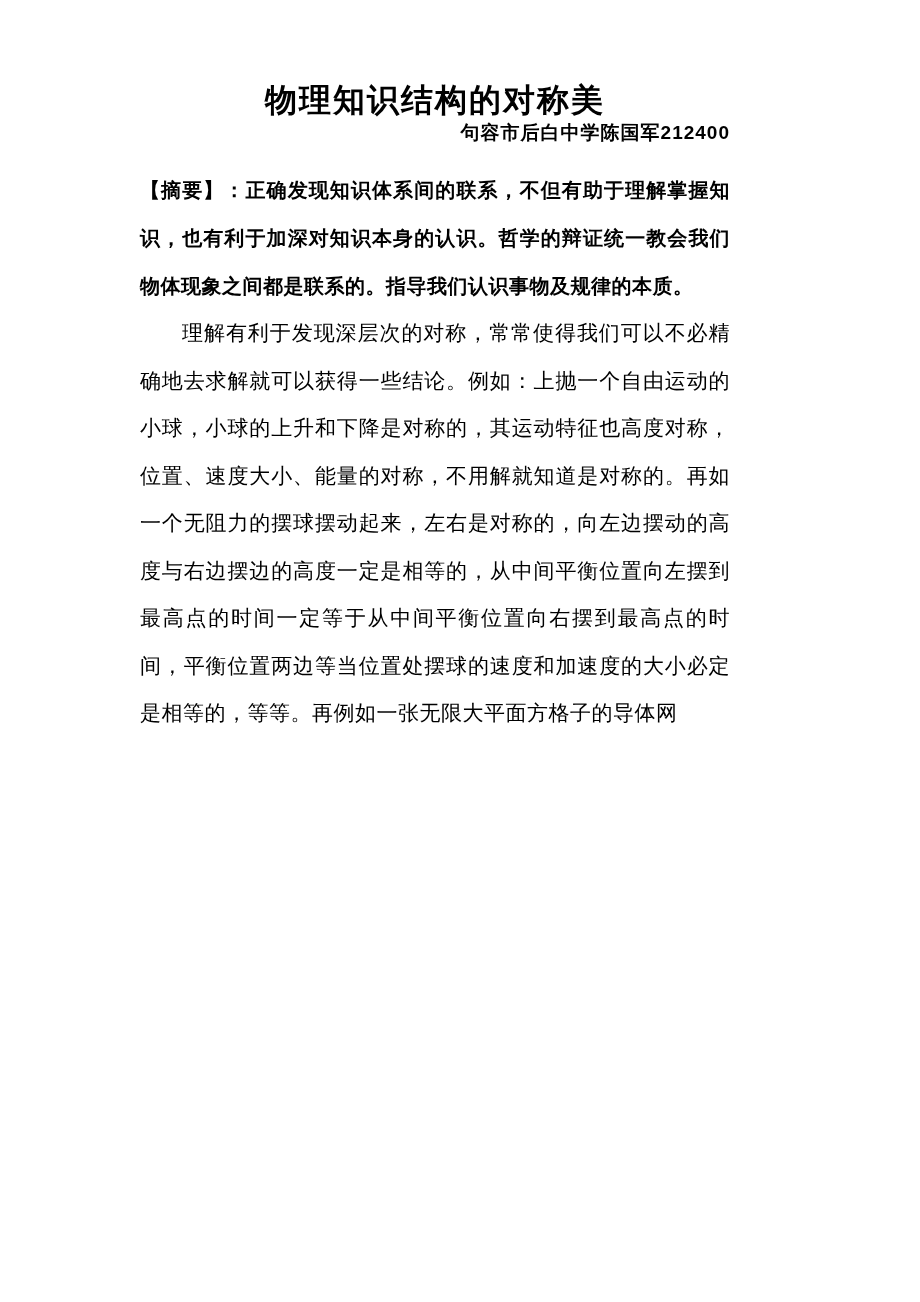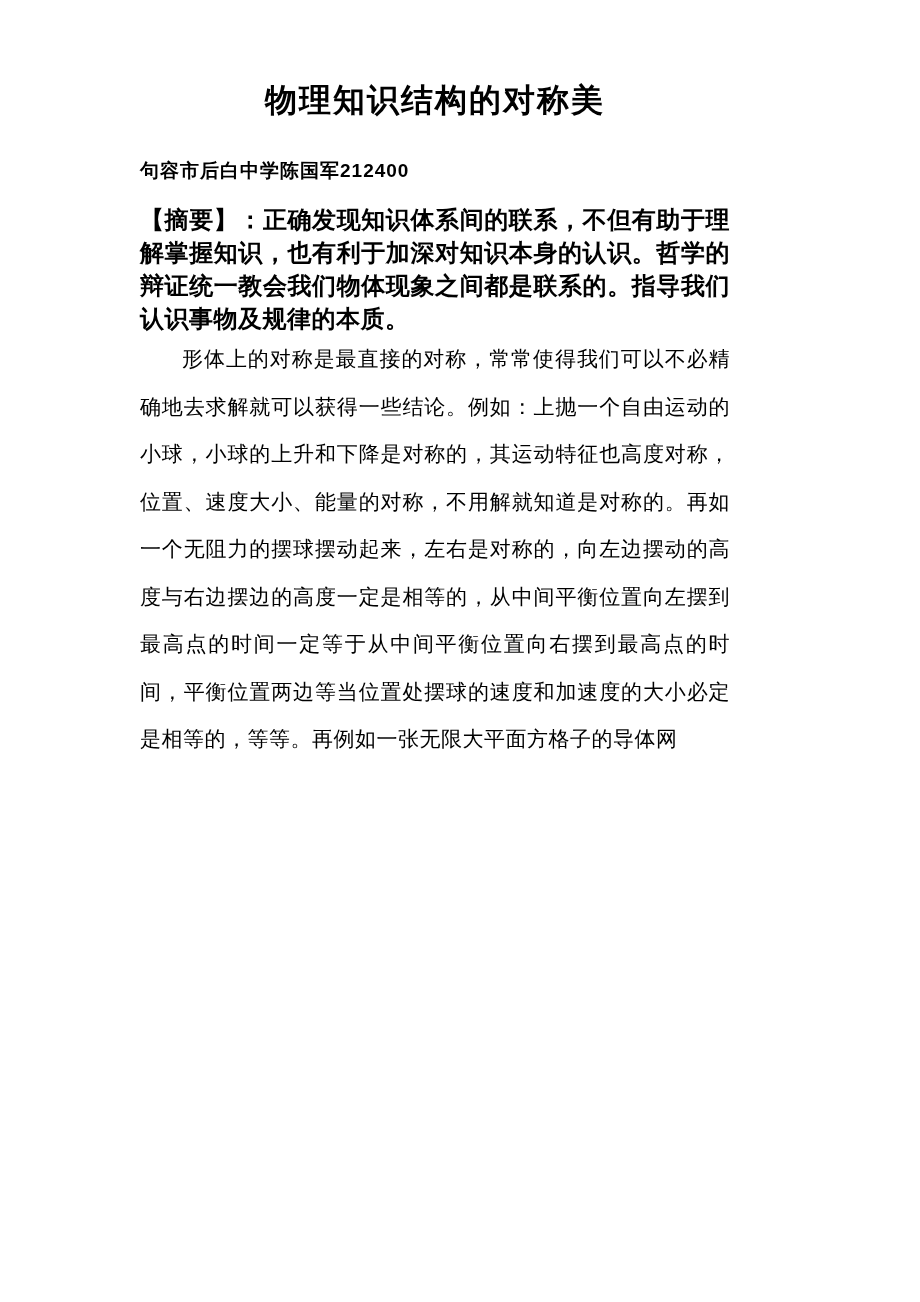--- a/index.html
+++ b/index.html
@@ -20,32 +20,31 @@
   .doc-title {
     padding-top: 80px;
     font-family: "Liberation Sans", sans-serif;
     font-weight: bold;
     font-size: 32px;
     line-height: 1.25;
     letter-spacing: 2px;
     text-align: center;
   }
   .author {
-    margin-top: 38px;
     font-family: "Liberation Sans", sans-serif;
     font-weight: bold;
     font-size: 19px;
     letter-spacing: 1px;
-    text-align: left;
+    text-align: right;
   }
   .meta {
     font-family: Liberation Serif, serif;
     font-weight: bold;
-    font-size: 24px;
-    line-height: 33px;
+    font-size: 20px;
+    line-height: 48px;
     text-align: justify;
     letter-spacing: 0.5px;
   }
   .meta.abstract { margin-top: 20px; }
   .meta.keywords { margin-top: 0; }
   .meta-label { font-weight: bold; }
   .body-text {
     font-family: "Liberation Serif", serif;
     font-size: 21px;
     line-height: 47.5px;
@@ -62,15 +61,15 @@
 
   <h1 class="doc-title">物理知识结构的对称美</h1>
 
   <p class="author">句容市后白中学陈国军212400</p>
 
   <p class="meta abstract"><span class="meta-label">【摘要】：</span><span>正确发现知识体系间的联系，不但有助于理解掌握知识，也有利于加深对知识本身的认识。哲学的辩证统一教会我们物体现象之间都是联系的。指导我们认识事物及规律的本质。</span></p>
 
 
 
 
-  <p class="body-text">形体上的对称是最直接的对称，常常使得我们可以不必精确地去求解就可以获得一些结论。例如：上抛一个自由运动的小球，小球的上升和下降是对称的，其运动特征也高度对称，位置、速度大小、能量的对称，不用解就知道是对称的。再如一个无阻力的摆球摆动起来，左右是对称的，向左边摆动的高度与右边摆边的高度一定是相等的，从中间平衡位置向左摆到最高点的时间一定等于从中间平衡位置向右摆到最高点的时间，平衡位置两边等当位置处摆球的速度和加速度的大小必定是相等的，等等。再例如一张无限大平面方格子的导体网</p>
+  <p class="body-text">理解有利于发现深层次的对称，常常使得我们可以不必精确地去求解就可以获得一些结论。例如：上抛一个自由运动的小球，小球的上升和下降是对称的，其运动特征也高度对称，位置、速度大小、能量的对称，不用解就知道是对称的。再如一个无阻力的摆球摆动起来，左右是对称的，向左边摆动的高度与右边摆边的高度一定是相等的，从中间平衡位置向左摆到最高点的时间一定等于从中间平衡位置向右摆到最高点的时间，平衡位置两边等当位置处摆球的速度和加速度的大小必定是相等的，等等。再例如一张无限大平面方格子的导体网</p>
 
 </div>
 
 </body></html>

